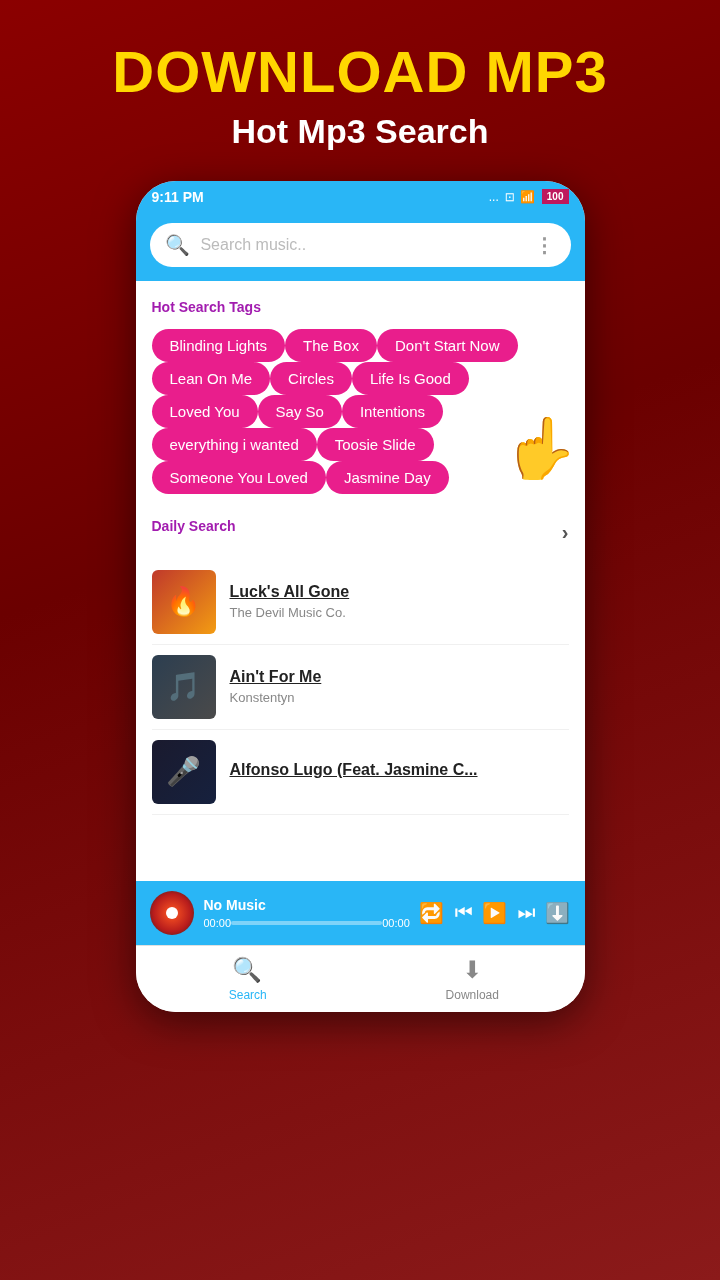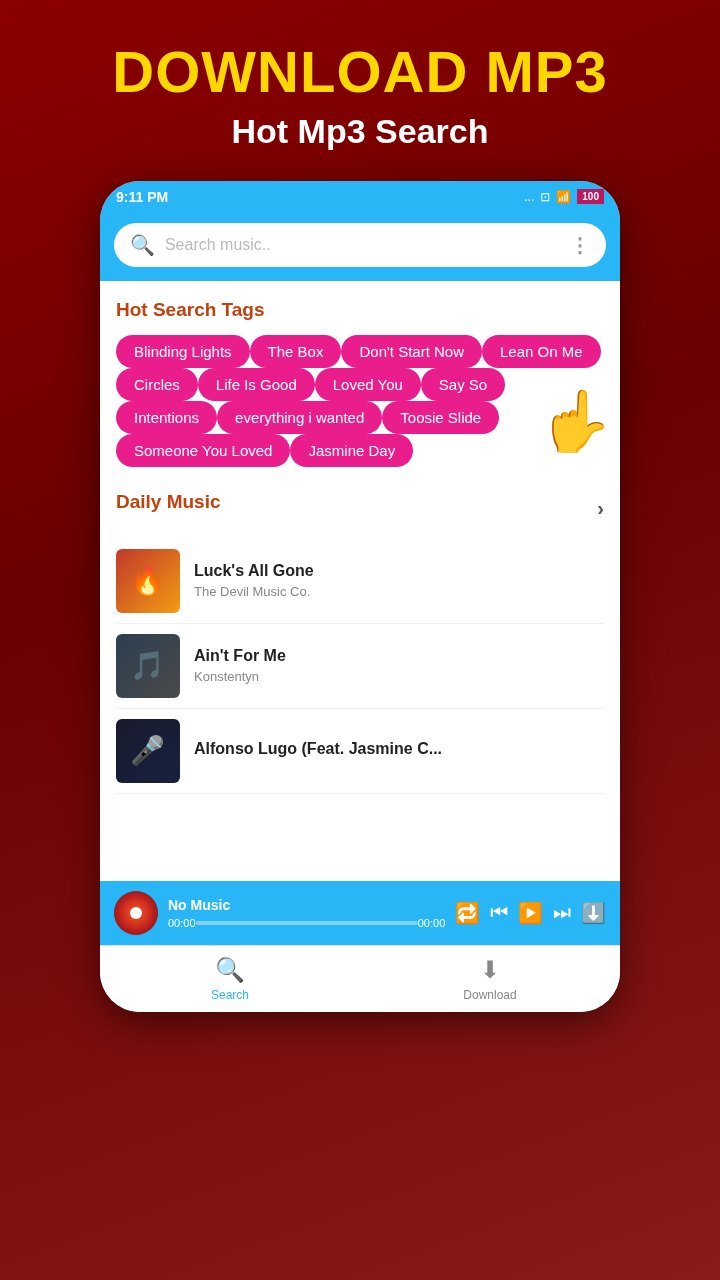--- a/index.html
+++ b/index.html
@@ -27,21 +27,21 @@
     .subtitle {
       color: #ffffff;
       font-size: 34px;
       font-weight: 600;
       text-align: center;
       margin-bottom: 30px;
     }
 
     
     .phone-frame {
-      width: 520px;
+      width: 449px;
       background: #f0f0f0;
       border-radius: 40px;
       overflow: hidden;
       box-shadow: 0 10px 40px rgba(0,0,0,0.5);
       position: relative;
     }
 
     
     .status-bar {
       background: #29b6f6;
@@ -102,23 +102,23 @@
     }
 
     
     .content {
       background: white;
       padding: 18px 16px;
       min-height: 600px;
     }
 
     .section-title {
-      font-size: 19px;
+      font-size: 14px;
       font-weight: 700;
-      color: #c2410c;
+      color: #a21caf;
       margin-bottom: 14px;
     }
 
     
     .tags-container {
       display: flex;
       flex-wrap: wrap;
       margin-bottom: 24px;
     }
     .tag {
@@ -185,20 +185,21 @@
     .thumb-1 { background: linear-gradient(135deg, #c0392b, #f39c12); }
     .thumb-2 { background: linear-gradient(135deg, #2c3e50, #4a4a4a); }
     .thumb-3 { background: linear-gradient(135deg, #1a1a2e, #16213e); }
 
     .song-info { flex: 1; }
     .song-title {
       font-size: 16px;
       font-weight: 600;
       color: #222;
       margin-bottom: 4px;
+      text-decoration: underline;
     }
     .song-artist {
       font-size: 13px;
       color: #888;
     }
 
     
     .now-playing {
       background: #29b6f6;
       padding: 10px 14px;
@@ -333,21 +334,21 @@
             <span class="tag">Someone You Loved</span>
             <span class="tag">Jasmine Day</span>
           </div>
 
         <div class="cursor-hand">👆</div>
       </div>
     </div>
 
     <div>
       <div class="section-header">
-        <div class="section-title">Daily Music</div>
+        <div class="section-title">Daily Search</div>
         <span class="section-arrow">›</span>
       </div>
       <div id="songs-list">
           <div class="song-item">
     <div class="song-thumb">
       <div class="song-thumb-bg thumb-1">🔥</div>
     </div>
     <div class="song-info">
       <div class="song-title">Luck's All Gone</div>
       <div class="song-artist">The Devil Music Co.</div>

